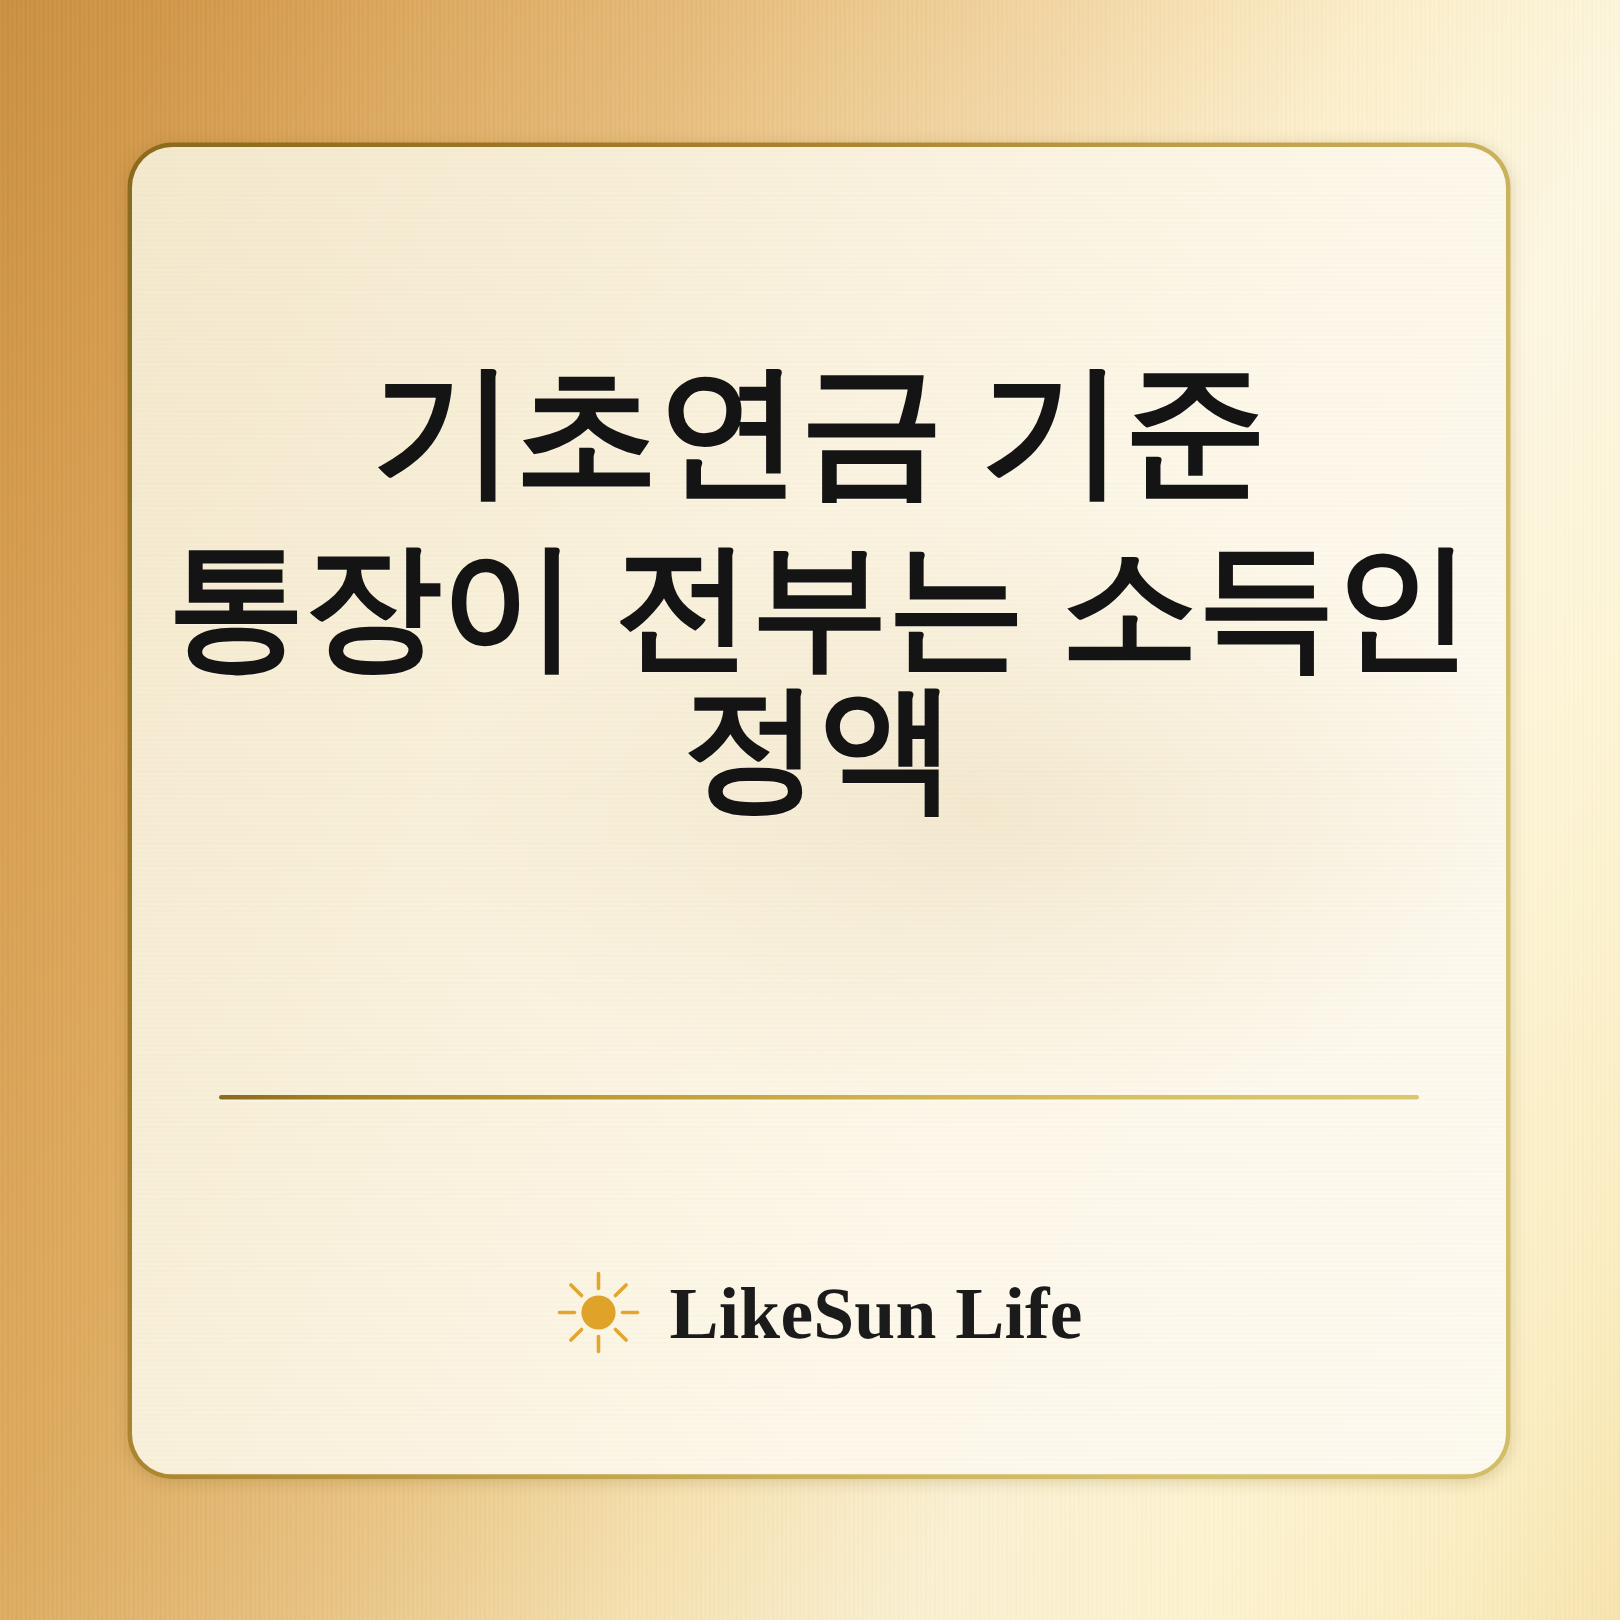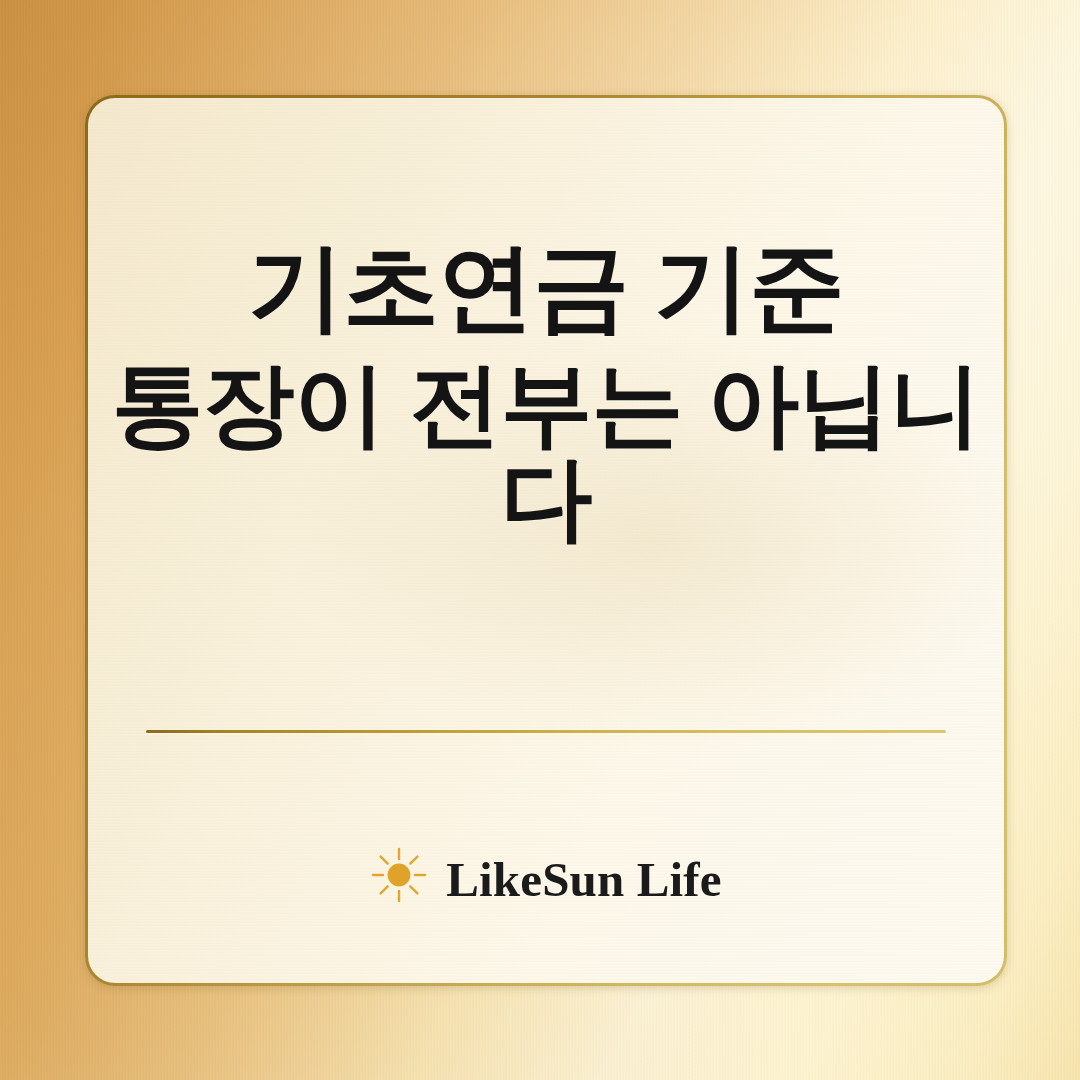--- a/index.html
+++ b/index.html
@@ -151,21 +151,21 @@
     box-shadow:0 1px 1px rgba(255,255,255,0.55);
   }
 
   
   #brand {
     position:absolute;
     left:0;
     right:0;
     top:748px;
     display:flex;
-    align-items:flex-end;
+    align-items:center;
     justify-content:center;
     gap:18px;
   }
 
   #sun-icon { display:block; }
 
   #brand-name {
     font-family:"Liberation Serif", "DejaVu Serif", serif;
     font-weight:700;
     font-size:49px;
@@ -180,21 +180,21 @@
 <div id="bg-sheen"></div>
 
 <div id="card">
   <div id="card-inner">
     <div id="card-texture"></div>
 
     <div id="content">
 
       <div id="headline-block">
         <div class="headline" id="headline-1">기초연금 기준</div>
-        <div class="headline" id="headline-2">통장이 전부는 아닙니다</div>
+        <div class="headline" id="headline-2">통장이 전부는 소득인정액</div>
       </div>
 
 
       <div id="divider"></div>
 
       <div id="brand">
         <span>
           <svg id="sun-icon" width="58" height="58" viewBox="0 0 58 58" xmlns="http://www.w3.org/2000/svg" aria-hidden="true">
             <g stroke="#e2a62f" stroke-width="2.4" stroke-linecap="round">
               <line x1="29" y1="3" x2="29" y2="13"></line>

